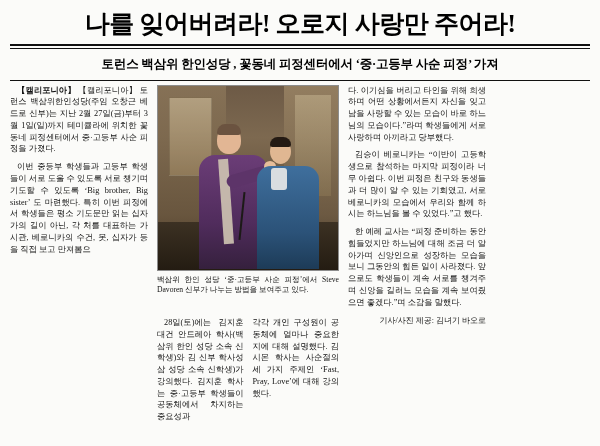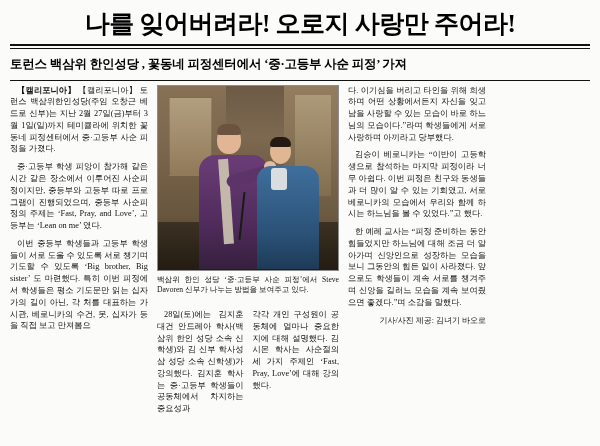--- a/index.html
+++ b/index.html
@@ -37,20 +37,21 @@
     margin: 2px 0 0 0;
   }
   .rule-thin {
     border-top: 1px solid #111;
     margin: 2px 0 0 0;
   }
   .subhead {
     font-family: "Liberation Serif", serif;
     font-weight: bold;
     font-size: 12.5px;
+    text-align: center;
     letter-spacing: -0.2px;
     margin: 7px 0 7px 0;
     color: #000;
   }
   .columns {
     display: flex;
     gap: 9px;
     align-items: flex-start;
     margin-top: 4px;
   }
@@ -67,21 +68,21 @@
     margin: 0 0 6px 0;
     text-indent: 7px;
   }
   .col p.noindent {
     text-indent: 0;
   }
   .kicker {
     font-weight: bold;
   }
   .figure {
-    margin: 0 0 14px 0;
+    margin: 0 0 22px 0;
   }
   .photo {
     position: relative;
     width: 100%;
     height: 186px;
     overflow: hidden;
     background: #5a4a3a;
     border: 1px solid #8d8d8d;
     box-sizing: border-box;
   }
@@ -261,21 +262,20 @@
   <div class="rule-thin"></div>
 
   <h2 class="subhead">토런스 백삼위 한인성당 , 꽃동네 피정센터에서 ‘중·고등부 사순 피정’ 가져</h2>
 
   <div class="rule-thin"></div>
 
   <div class="columns">
 
     <div class="col">
       <p><span class="kicker">【캘리포니아】</span> <span>【캘리포니아】 토런스 백삼위한인성당(주임 오창근 베드로 신부)는 지난 2월 27일(금)부터 3월 1일(일)까지 테미큘라에 위치한 꽃동네 피정센터에서 중·고등부 사순 피정을 가졌다.</span></p>
-      <p>중·고등부 학생 피앙이 참가해 같은 시간 같은 장소에서 이루어진 사순피정이지만, 중등부와 고등부 따로 프로그램이 진행되었으며, 중등부 사순피정의 주제는 ‘Fast, Pray, and Love’, 고등부는 ‘Lean on me’ 였다.</p>
       <p>이번 중등부 학생들과 고등부 학생들이 서로 도울 수 있도록 서로 챙기며 기도할 수 있도록 ‘Big brother, Big sister’ 도 마련했다. 특히 이번 피정에서 학생들은 평소 기도문만 읽는 십자가의 길이 아닌, 각 처를 대표하는 가시관, 베로니카의 수건, 못, 십자가 등을 직접 보고 만져봄으</p>
     </div>
 
     <div class="col col-wide">
       <div class="figure">
         <div class="photo">
           <div class="wall"></div>
           <div class="panel-left"></div>
           <div class="panel-right"></div>
           <div class="window"></div>

